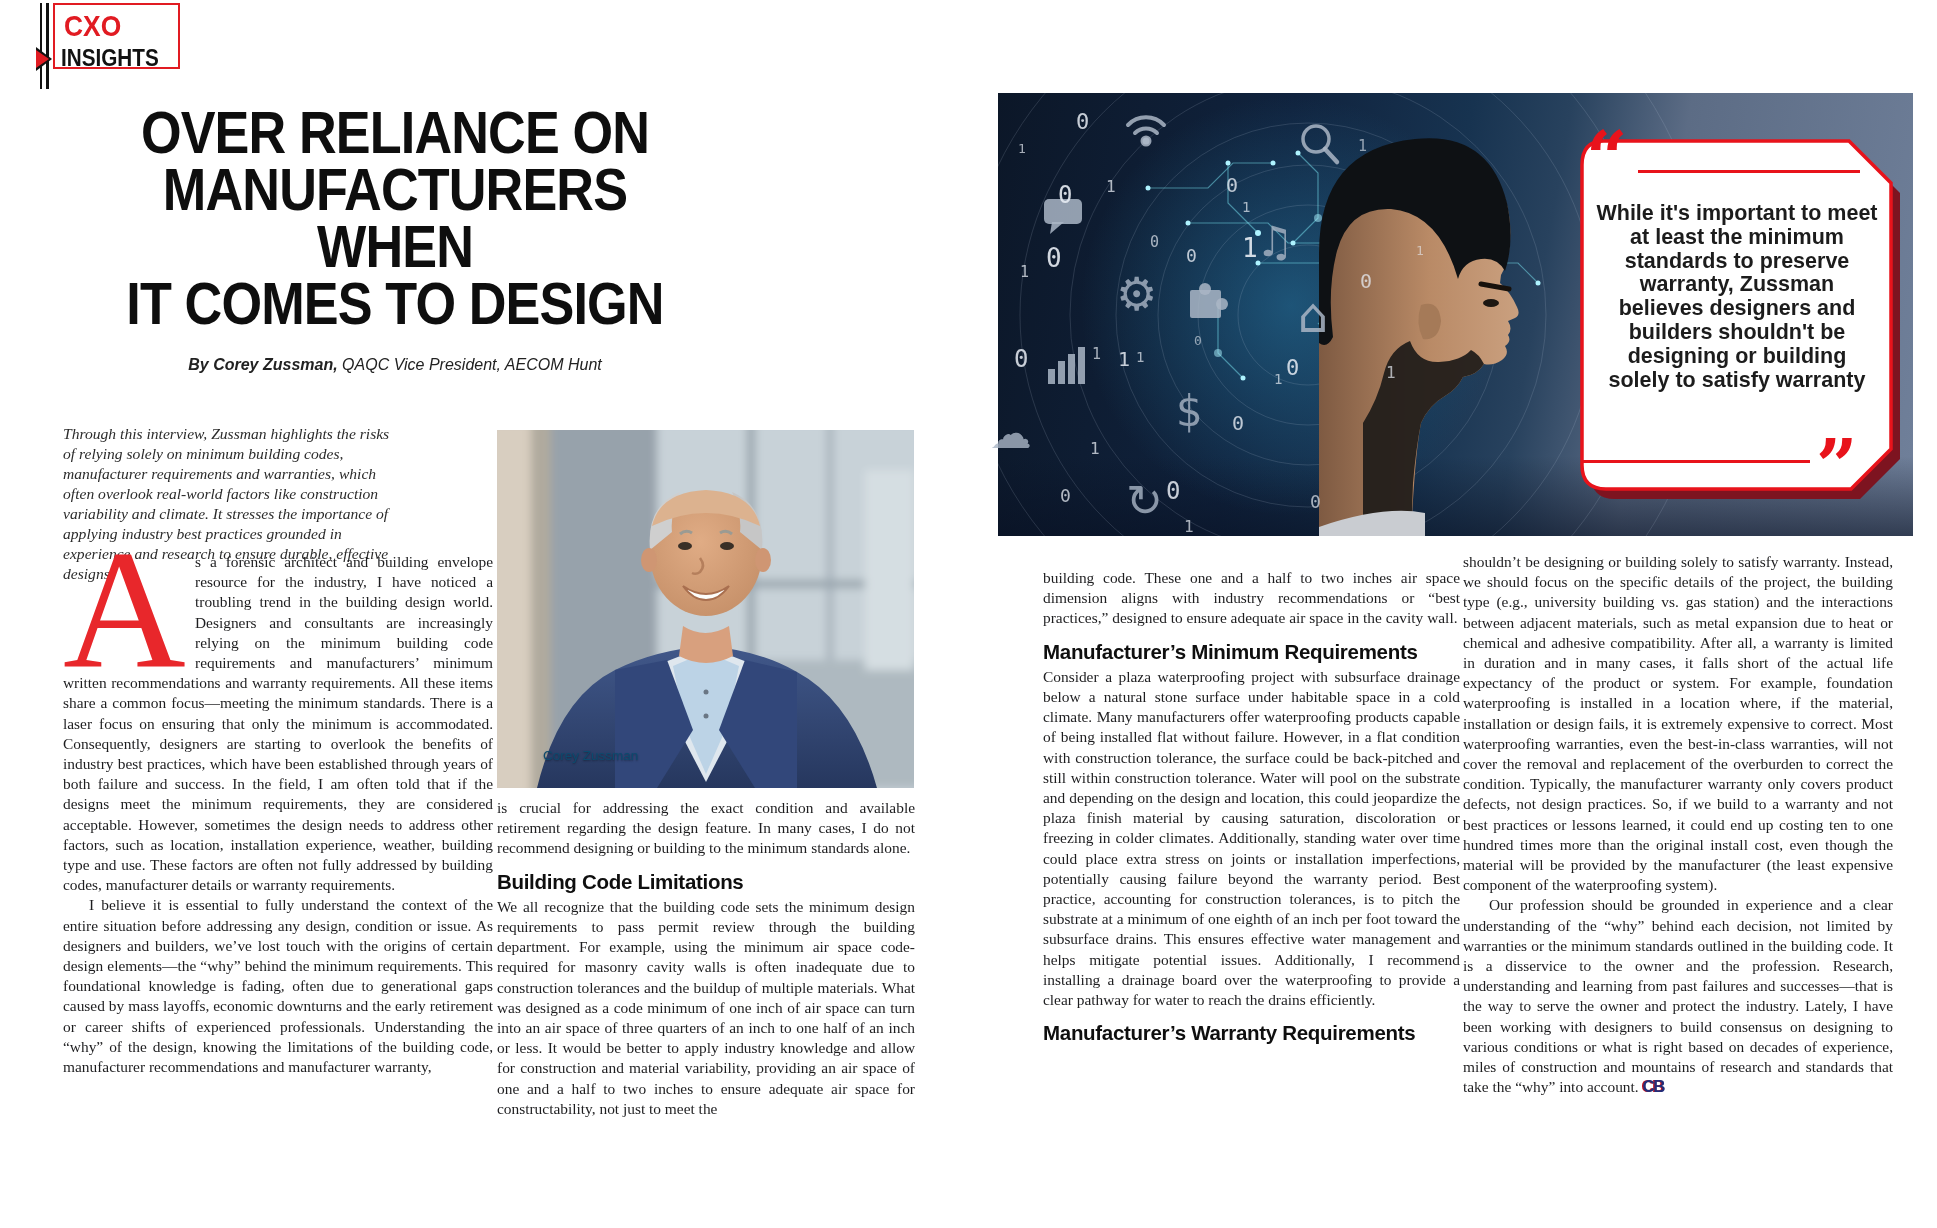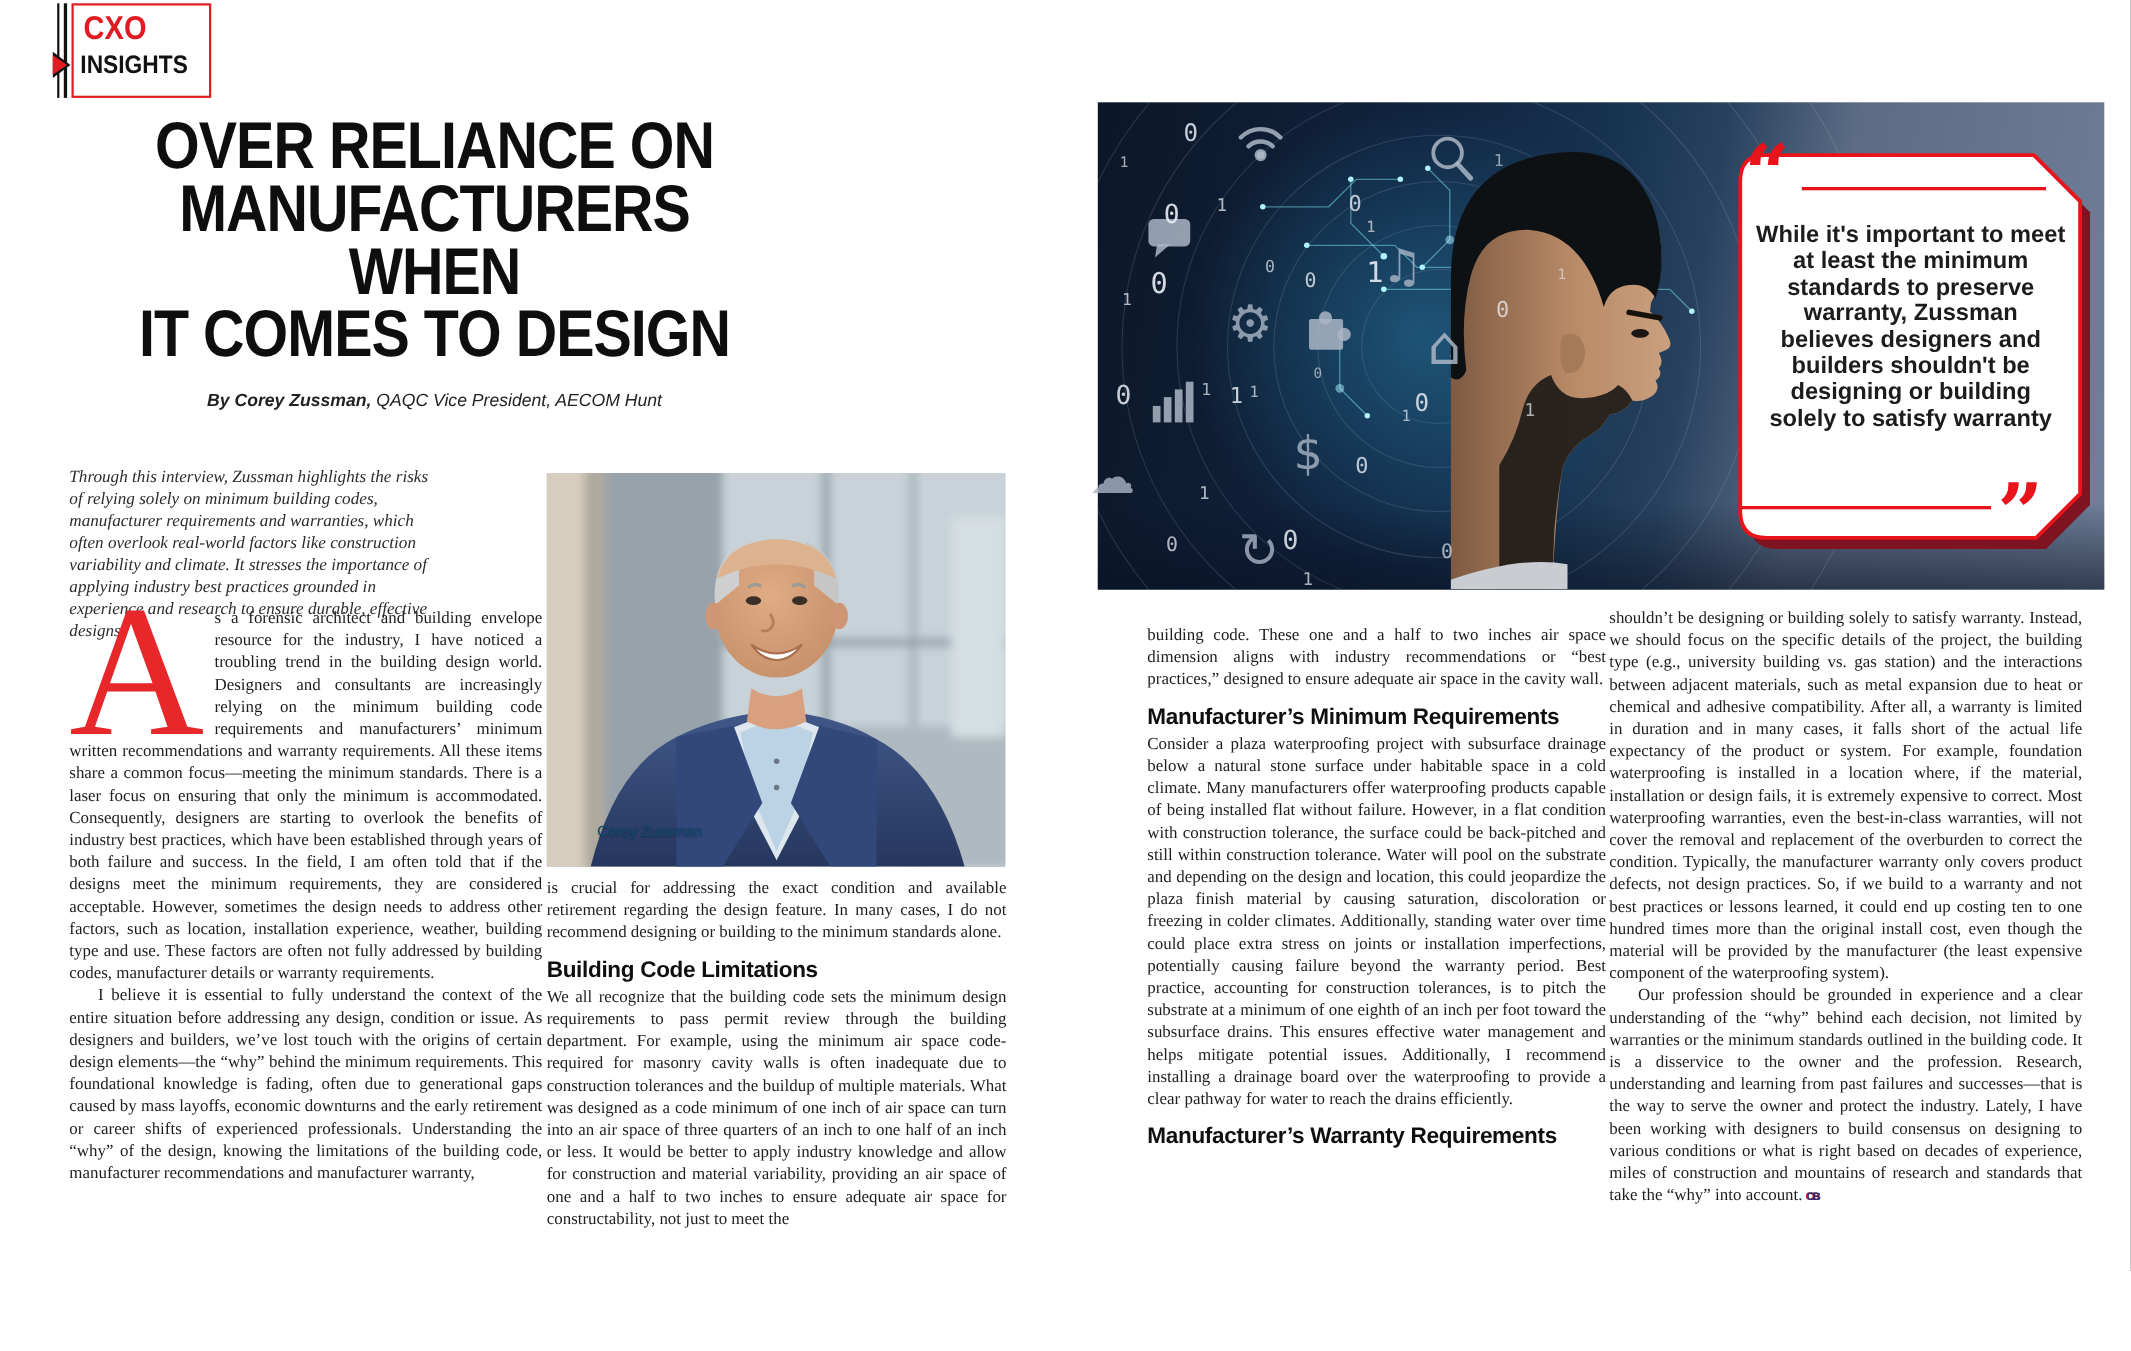--- a/index.html
+++ b/index.html
@@ -1,19 +1,19 @@
 <!DOCTYPE html>
 <html><head>
 <meta charset="utf-8">
 <style>
   html,body{margin:0;padding:0;background:#888;}
   .page{position:relative;width:1937px;height:1228px;background:#ffffff;overflow:hidden;
         font-family:"Liberation Serif",serif;color:#1d1d1f;}
   
-  .logo{position:absolute;left:52px;top:3px;width:140px;height:86px;}
+  .logo{position:absolute;left:40px;top:3px;width:140px;height:66px;}
   .logo-vline1{position:absolute;left:0;top:0;width:2px;height:86px;background:#111;}
   .logo-vline2{position:absolute;left:6px;top:0;width:3px;height:86px;background:#111;}
   .logo-box{position:absolute;left:13px;top:0;right:0;bottom:0;border:2.5px solid #e11b22;background:#fff;}
   .logo-chevron-black{position:absolute;left:-4px;top:44px;width:0;height:0;
     border-top:12px solid transparent;border-bottom:12px solid transparent;border-left:16px solid #111;}
   .logo-chevron-red{position:absolute;left:-4px;top:47px;width:0;height:0;
     border-top:9px solid transparent;border-bottom:9px solid transparent;border-left:13px solid #e11b22;}
   .logo-cxo{position:absolute;left:24px;top:6px;font-family:"Liberation Sans",sans-serif;
     font-weight:bold;font-size:30px;color:#e11b22;letter-spacing:0px;transform:scaleX(.88);transform-origin:0 0;}
   .logo-insights{position:absolute;left:21px;top:42px;font-family:"Liberation Sans",sans-serif;
@@ -28,21 +28,21 @@
   .intro{position:absolute;left:63px;top:424px;width:332px;font-style:italic;
     font-size:15.6px;line-height:20px;color:#2b2b2b;text-align:left;}
   
   .col{position:absolute;font-size:15.4px;line-height:20.2px;text-align:justify;color:#1d1d1f;}
   .col p{margin:0;}
   .col p.indent{text-indent:26px;}
   .col h3{font-family:"Liberation Sans",sans-serif;font-weight:bold;font-size:20.5px;
     letter-spacing:-0.3px;color:#0f0f0f;margin:13px 0 5px;text-align:left;}
   .dropcap{float:left;width:124px;height:112px;margin:2px 8px 0 0;overflow:visible;
     font-family:"Liberation Serif",serif;color:#e8272b;font-size:170px;line-height:112px;}
-  .endmark{font-family:"Liberation Sans",sans-serif;font-weight:bold;font-size:10px;
+  .endmark{font-family:"Liberation Sans",sans-serif;font-weight:bold;font-size:17px;
     letter-spacing:-1.5px;color:#232e7a;text-shadow:-1.2px 0 0 #c1121f;}
   
   .photo{position:absolute;left:497px;top:430px;width:417px;height:358px;overflow:hidden;background:#b9c3ca;}
   .photo-caption{position:absolute;left:46px;top:318px;color:#0c4a6e;
     font-family:"Liberation Sans",sans-serif;font-size:13.5px;text-shadow:0 1px 2px rgba(0,0,0,.4);}
   
   .hero{position:absolute;left:998px;top:93px;width:915px;height:443px;overflow:hidden;
     background:
       radial-gradient(circle 300px at 32% 48%, rgba(45,140,185,.45), rgba(45,140,185,0) 70%),
       linear-gradient(180deg, rgba(5,10,25,0) 82%, rgba(8,16,34,.6) 100%),

